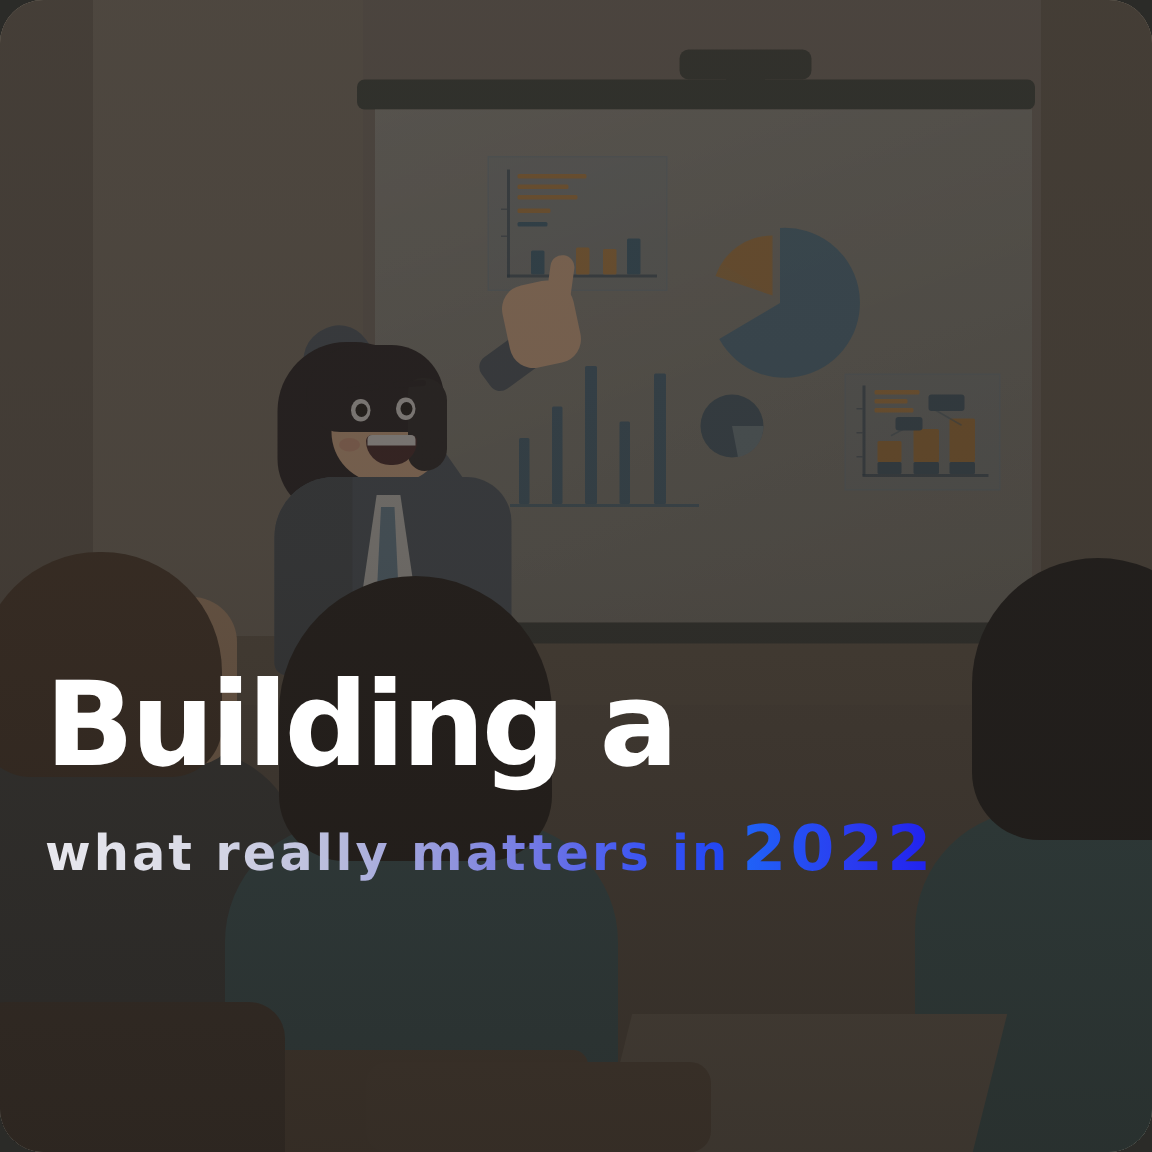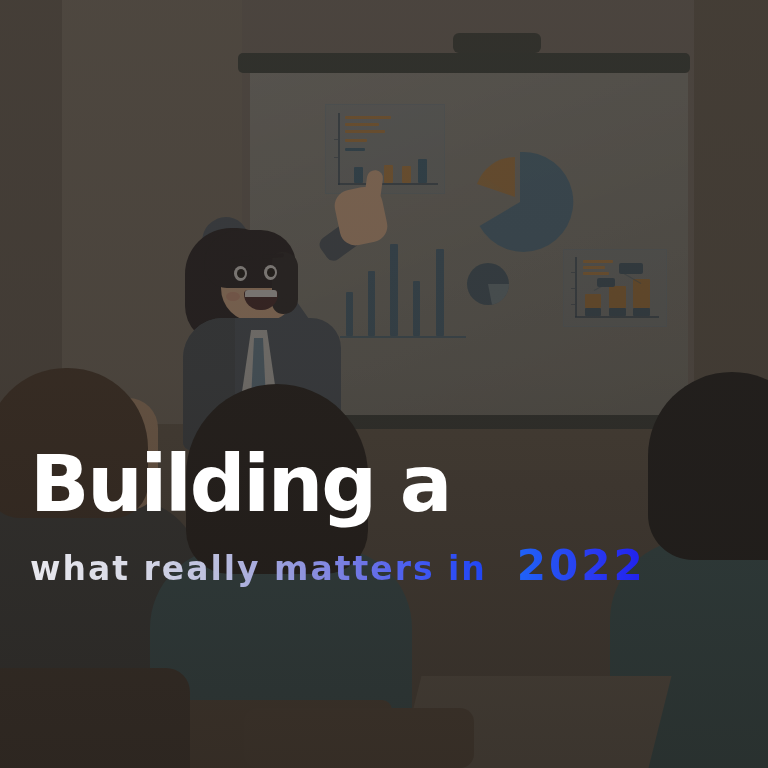--- a/index.html
+++ b/index.html
@@ -8,20 +8,21 @@
     width:768px; height:768px;
     background:#2b2b28;
     font-family:"Liberation Sans", sans-serif;
     overflow:hidden;
   }
   #poster {
     position:relative;
     width:768px; height:768px;
     overflow:hidden;
     background:#6d655c;
+    border-radius:29px;
   }
 
   
   #scene { position:absolute; inset:0; }
 
   
   .wall-base { position:absolute; left:0; top:0; width:768px; height:768px; background:#7c756a; }
   .wall-panel { position:absolute; top:0; height:768px; }
   .wp1 { left:0;   width:62px;  background:#6e675d; }
   .wp2 { left:62px; width:180px; background:#857e73; }
@@ -285,21 +286,21 @@
     font-weight:700;
     font-size:42px;
     letter-spacing:3px;
     background:linear-gradient(to right, #1f63f7 0%, #2a3cf0 55%, #2020ee 100%);
     -webkit-background-clip:text;
     background-clip:text;
     color:transparent;
     -webkit-text-fill-color:transparent;
   }
   .sub-row {
-    display:flex; align-items:baseline; gap:30px;
+    display:flex; align-items:baseline; gap:8px;
     margin-top:12px;
   }
 </style>
 </head>
 <body>
 
 <div id="poster">
 
   <div id="scene">
 

